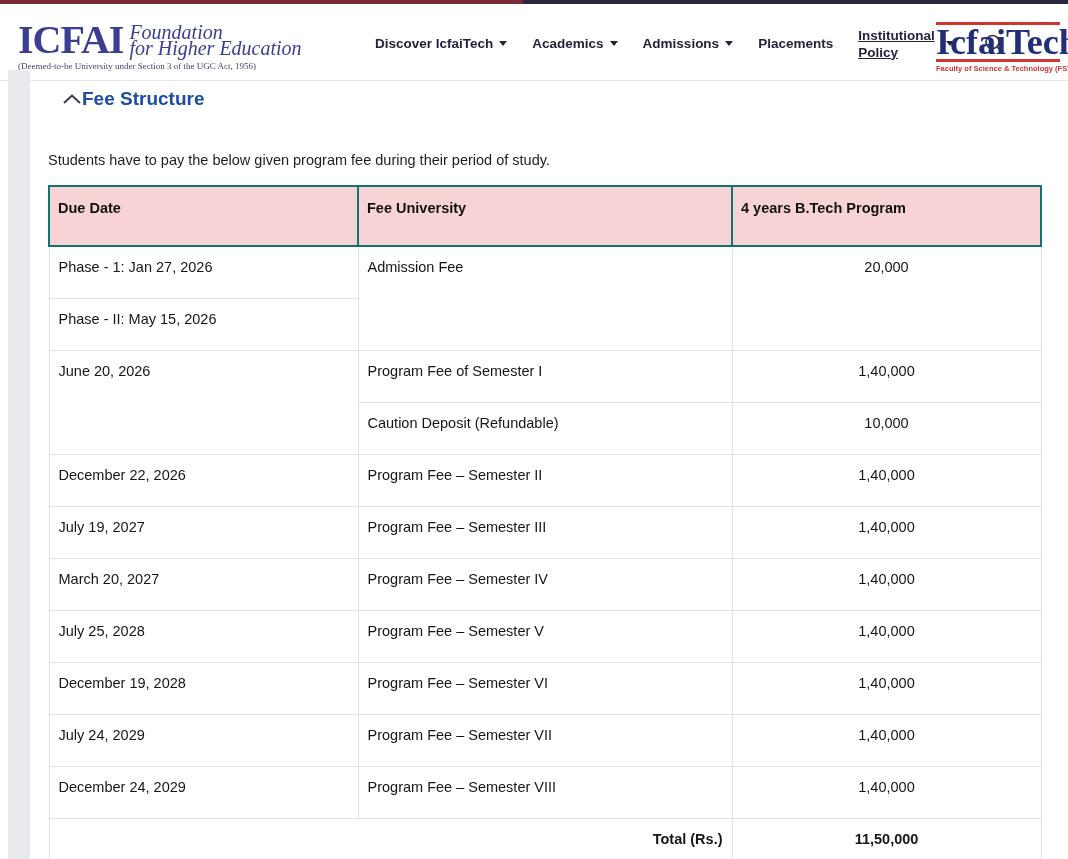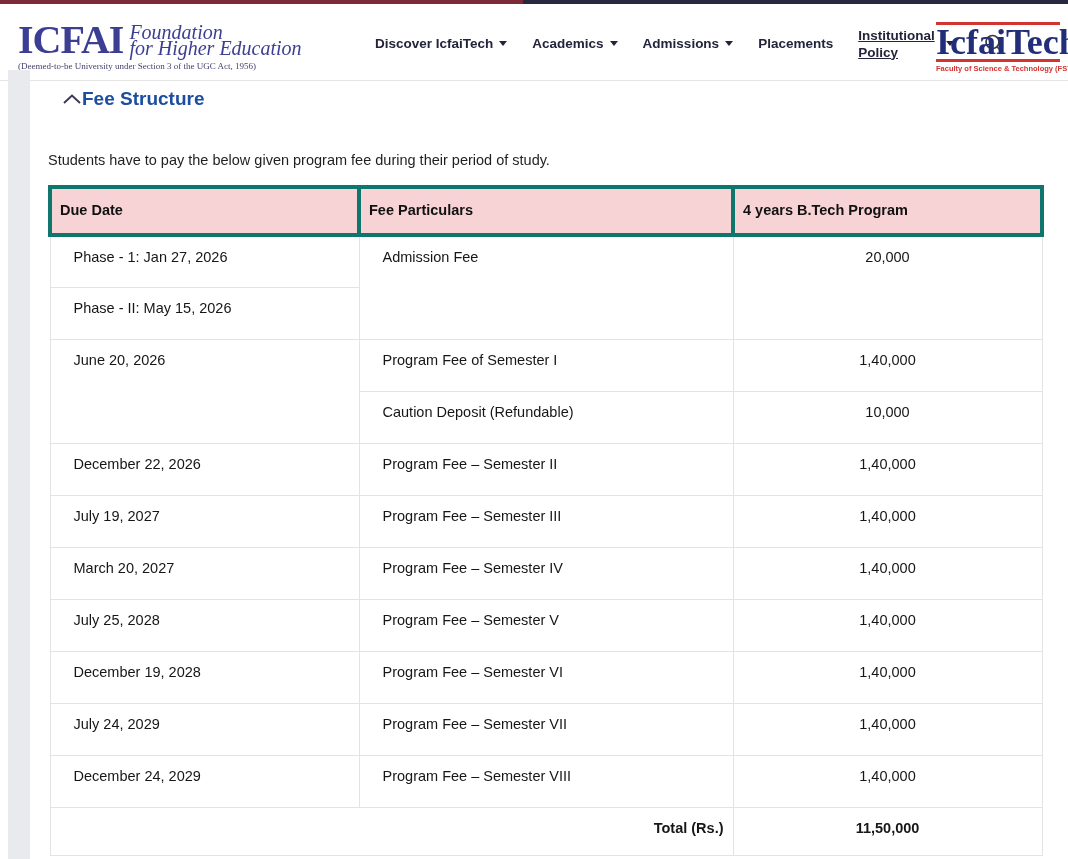--- a/index.html
+++ b/index.html
@@ -35,23 +35,23 @@
   .accordion-head { position:absolute; left:48px; top:88px; display:flex; align-items:center; cursor:pointer; }
   .chevron-up { margin-left:14px; display:block; }
   .section-title { color:#1c4da1; font-weight:bold; font-size:19px; }
 
   .intro { position:absolute; left:48px; top:152px; font-size:14.5px; color:#1f1f1f; font-weight:500; }
 
   .fee-table { position:absolute; left:48px; top:185px; width:992px; border-collapse:collapse; table-layout:fixed; }
   .fee-table col.c1 { width:309px; }
   .fee-table col.c2 { width:374px; }
   .fee-table col.c3 { width:309px; }
-  .fee-table th { background:#f8d3d6; border:4px solid #0f766e; text-align:left; vertical-align:top;
-                  padding:13px 8px; height:48px; font-size:14.5px; font-weight:bold; color:#111; }
-  .fee-table td { border:1px solid #e3e3e3; vertical-align:top; padding:12px 23px; height:52px;
+  .fee-table th { background:#f8d3d6; border:2px solid #0f766e; text-align:left; vertical-align:top;
+                  padding:13px 8px; height:60px; font-size:14.5px; font-weight:bold; color:#111; }
+  .fee-table td { border:1px solid #e3e3e3; vertical-align:top; padding:12px 9px; height:52px;
                   font-size:14.5px; color:#161616; font-weight:500; background:#fff; }
   .fee-table td.amount { text-align:center; }
   .fee-table tr.total-row td { height:48px; font-weight:bold; }
   .fee-table td.total-label { text-align:right; padding-right:9px; }
 </style>
 </head>
 <body>
 
 <div class="topbar"></div>
 
@@ -118,21 +118,21 @@
 
 <table class="fee-table">
   <colgroup>
       <col class="c1">
       <col class="c2">
       <col class="c3">
     </colgroup>
   <thead>
     <tr>
       <th>Due Date</th>
-      <th>Fee Particulars</th>
+      <th>Fee University</th>
       <th>4 years B.Tech Program</th>
     </tr>
   </thead>
   <tbody>
     <tr>
       <td>Phase - 1: Jan 27, 2026</td>
       <td rowspan="2">Admission Fee</td>
       <td rowspan="2" class="amount">20,000</td>
     </tr>
     <tr>

